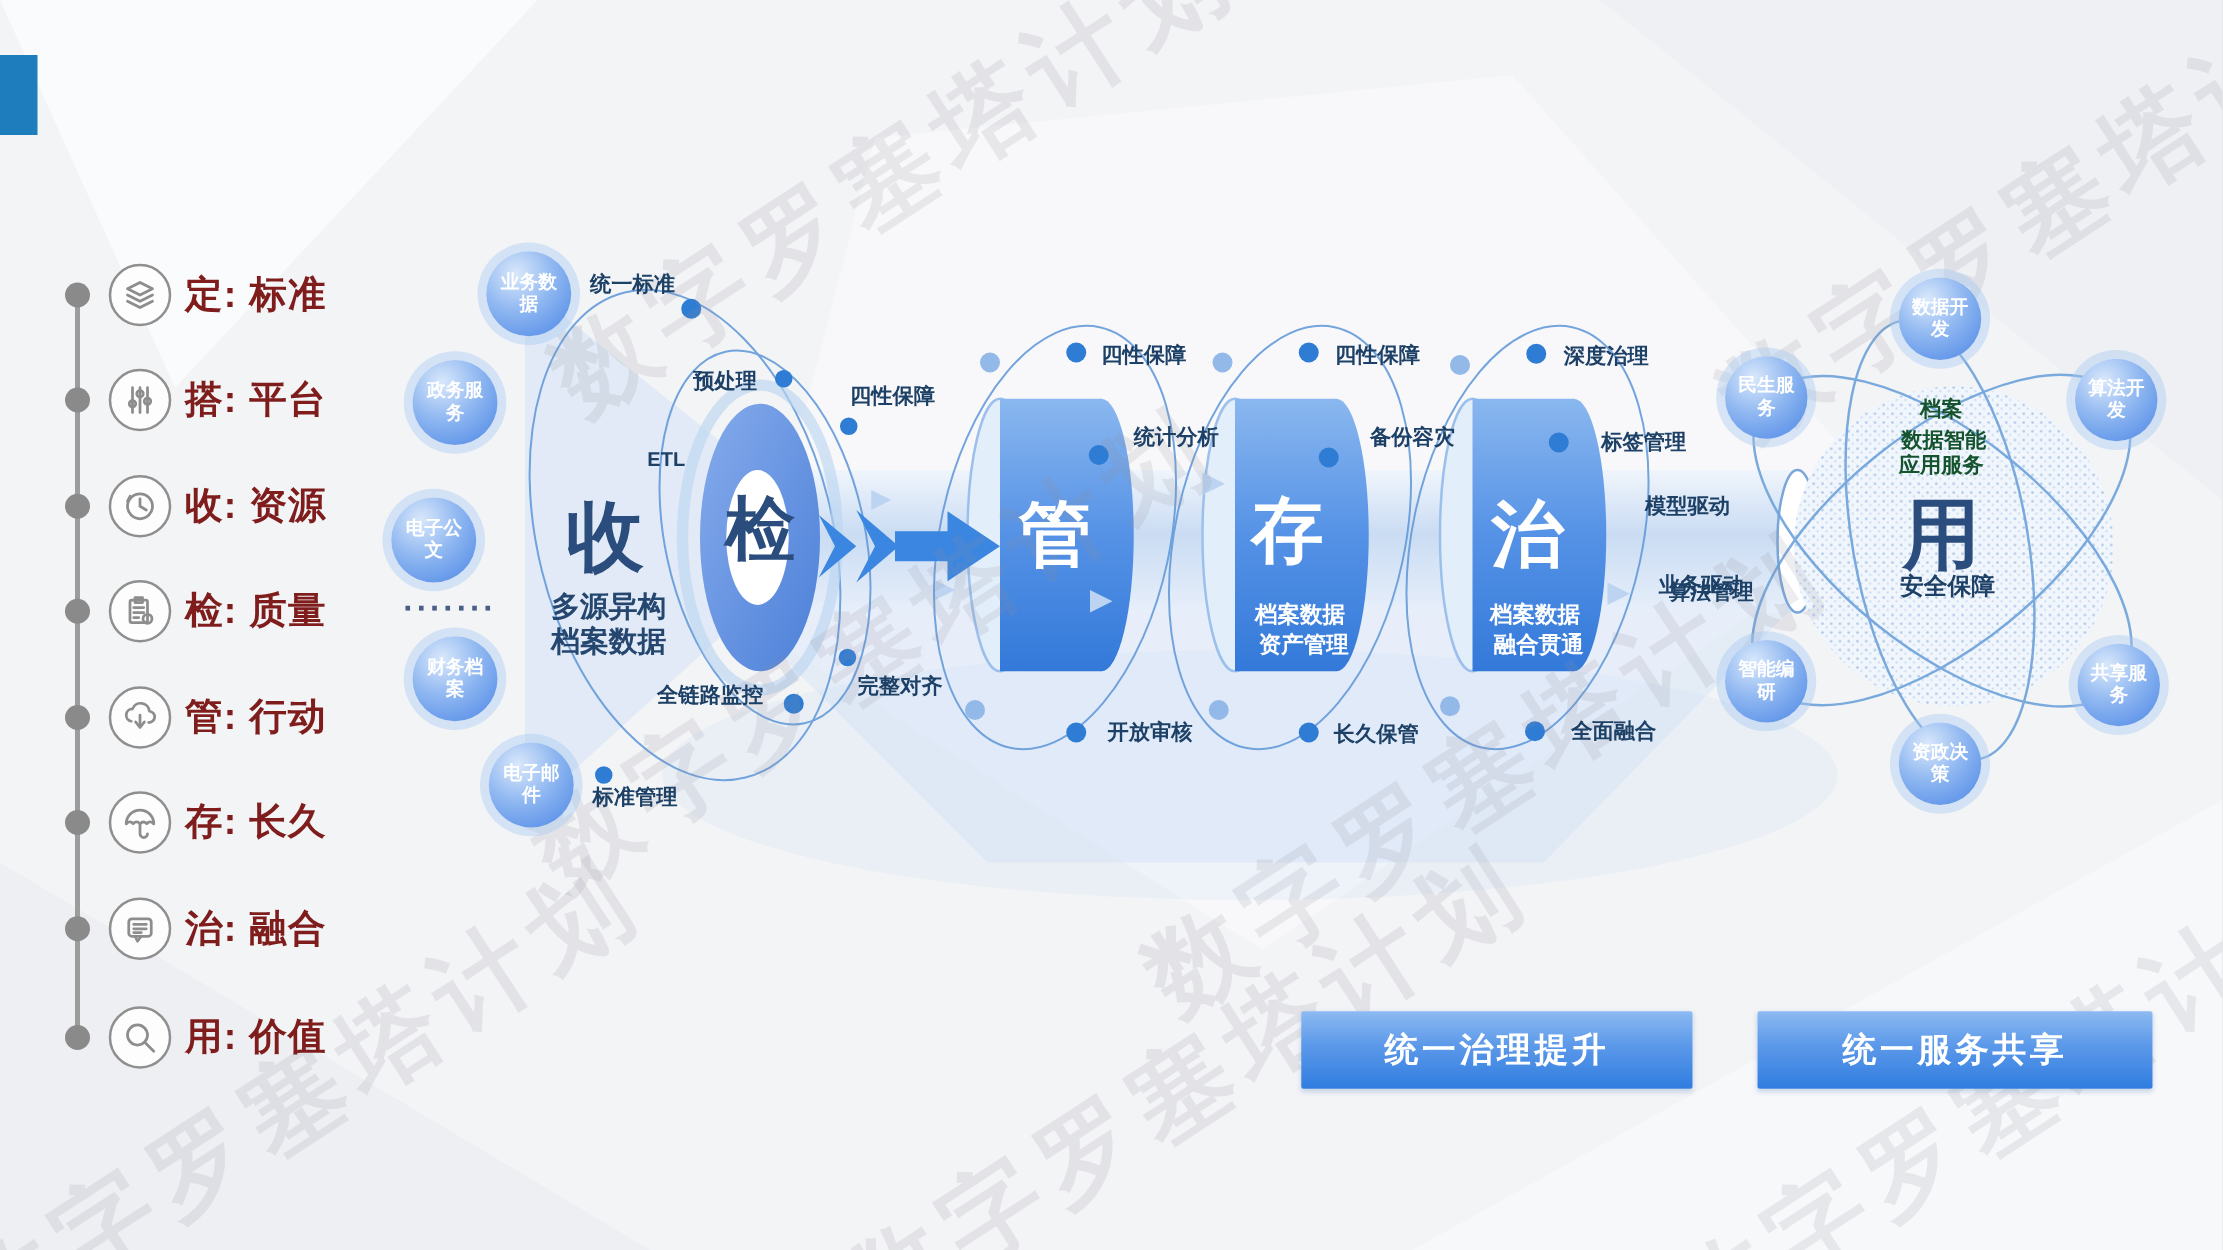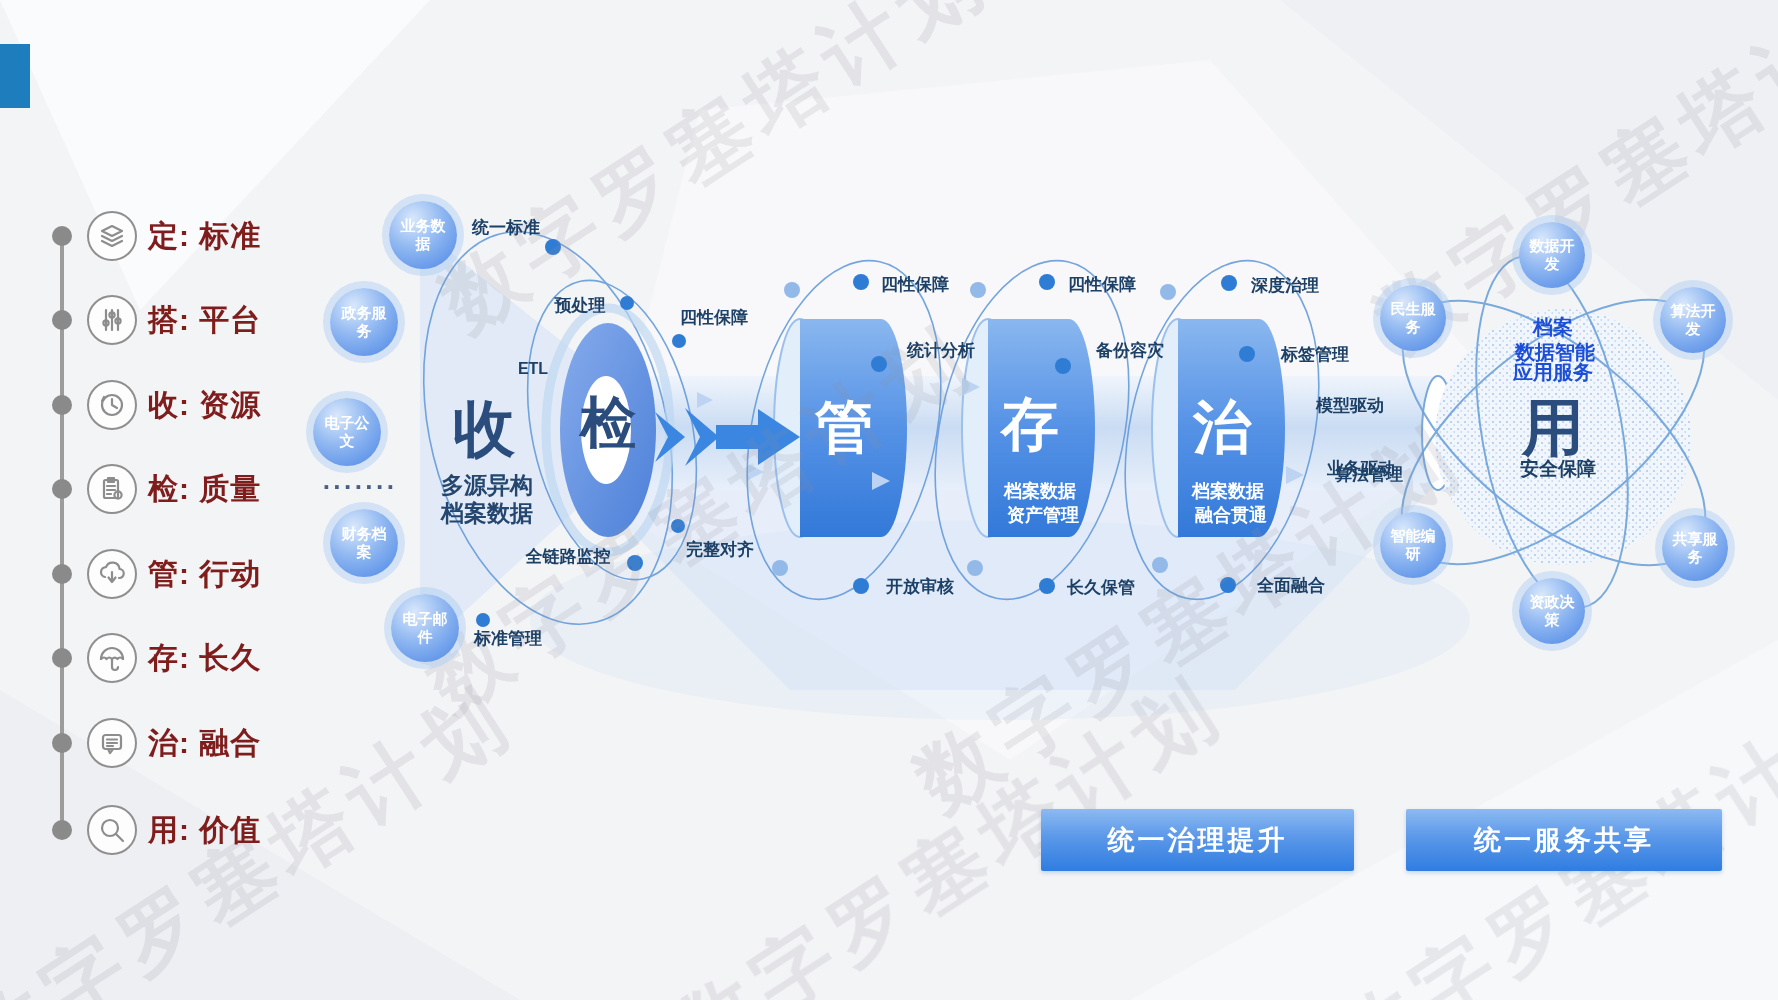--- a/index.html
+++ b/index.html
@@ -36,22 +36,22 @@
   
   .olabel{position:absolute;transform:translate(-50%,-50%);font-size:17px;font-weight:bold;
           color:#1d4066;white-space:nowrap;}
   .stage-glyph{position:absolute;transform:translate(-50%,-50%);font-weight:bold;white-space:nowrap;}
   .glyph-dark{color:#2b4d7e;}
   .glyph-white{color:#fff;}
   .stage-caption{position:absolute;transform:translate(-50%,-50%);text-align:center;
                  font-weight:bold;white-space:nowrap;line-height:1.3;}
   .cap-dark{color:#24466f;font-size:23px;}
   .cap-white{color:#fff;font-size:18px;}
-  .sphere-line{position:absolute;transform:translate(-50%,-50%);color:#1d4ed8;font-weight:bold;
-               font-size:20px;white-space:nowrap;}
+  .sphere-line{position:absolute;transform:translate(-50%,-50%);color:#14532d;font-weight:bold;
+               font-size:17px;white-space:nowrap;}
   .sphere-sub{position:absolute;transform:translate(-50%,-50%);color:#1d4066;font-weight:bold;
               font-size:19px;white-space:nowrap;}
   
   .banner-btn{position:absolute;top:809px;height:62px;border-radius:2px;
               background:linear-gradient(180deg,#8cbaf2 0%,#5b98e9 45%,#2f7de0 100%);
               color:#fff;font-size:27px;font-weight:600;letter-spacing:3px;
               display:flex;align-items:center;justify-content:center;
               box-shadow:0 2px 4px rgba(60,110,180,.25);}
   .icon-g{stroke:#8d8d8d;stroke-width:2.2;fill:none;stroke-linecap:round;stroke-linejoin:round;}
 </style>

